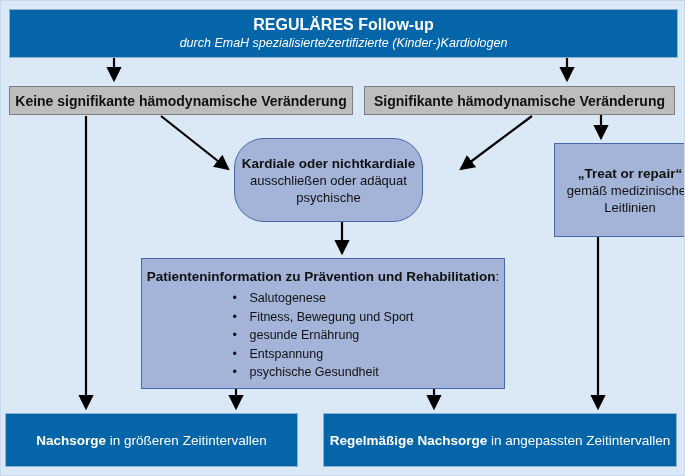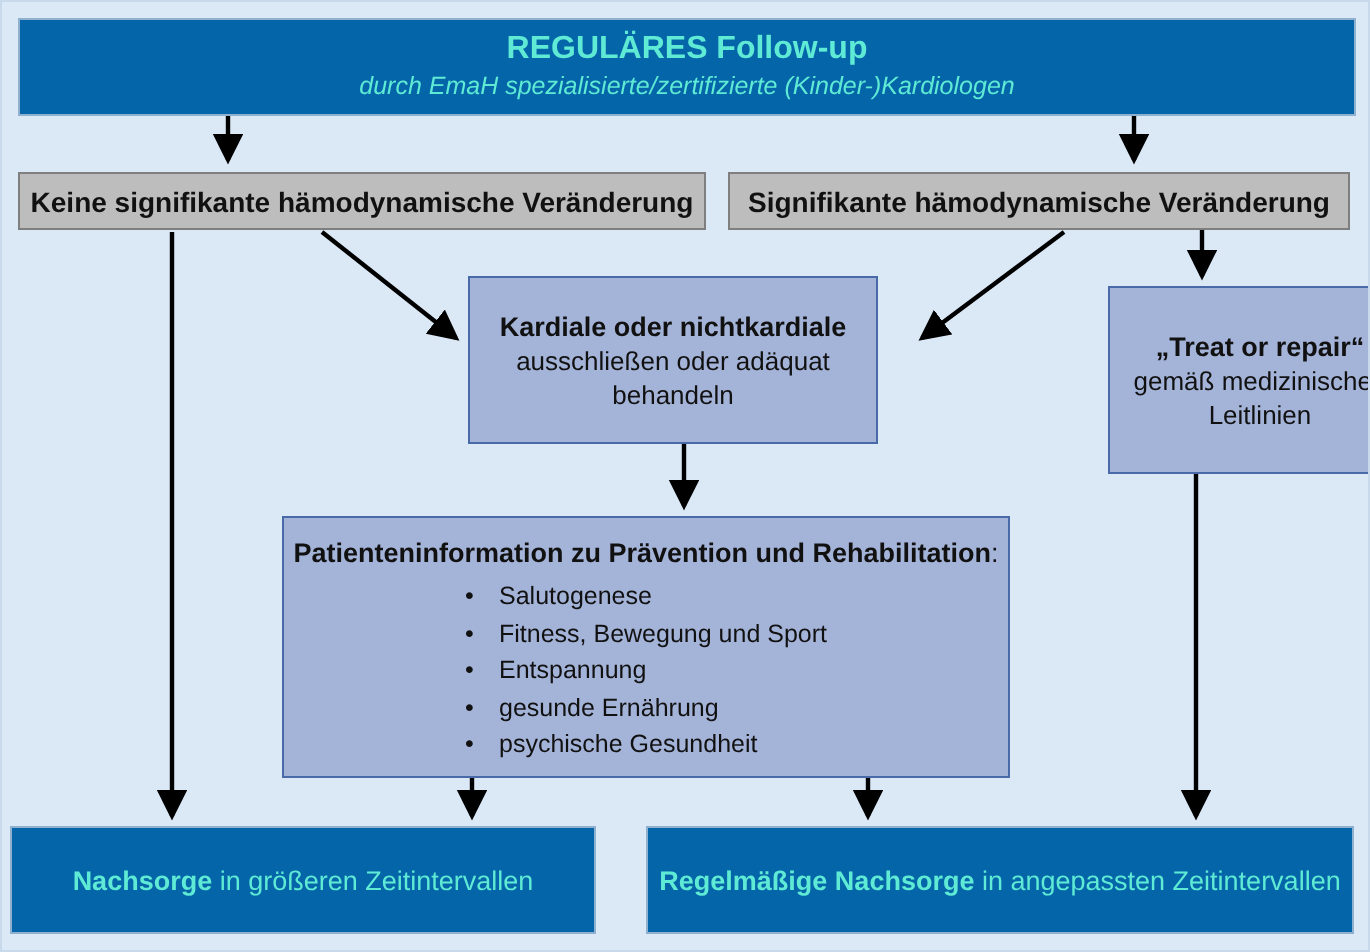--- a/index.html
+++ b/index.html
@@ -7,33 +7,33 @@
     position:relative;
     width:685px;height:476px;
     background:#dbe8f6;
     border:1px solid #c9d9ec;
     box-sizing:border-box;
     font-family:"Liberation Sans", sans-serif;
     color:#111;
     overflow:hidden;
   }
   .box{position:absolute;box-sizing:border-box;display:flex;flex-direction:column;justify-content:center;align-items:center;text-align:center;}
-  .blue{background:#0465a9;color:#5eead4;border:1px solid #8fb0cf;}
+  .blue{background:#0465a9;color:#ffffff;border:1px solid #8fb0cf;}
   .gray{background:#bdbdbd;border:1.5px solid #7f7f7f;font-weight:bold;font-size:14px;justify-content:center;}
   .peri{background:#a4b3d8;border:1.5px solid #4a69a8;}
   .bold{font-weight:bold;}
 
   .header-box{left:8px;top:8px;width:669px;height:49px;}
   .header-title{font-size:16px;font-weight:bold;line-height:20px;}
   .header-sub{font-size:12.5px;line-height:17px;font-style:italic;}
 
   .branch-left{left:8px;top:85px;width:344px;height:29px;}
   .branch-right{left:363px;top:85px;width:311px;height:29px;}
 
-  .comorb-box{left:233px;top:137px;width:205px;height:84px;font-size:13px;line-height:17px;}
+  .comorb-box{left:233px;top:137px;width:189px;height:84px;font-size:13px;line-height:17px;border-radius:30px;}
   .comorb-box .t{font-size:13.5px;}
 
   .treat-box{left:521px;top:142px;width:152px;height:94px;font-size:13px;line-height:17px;margin-left:32px;}
   .treat-box .t{font-size:13.5px;}
 
   .info-box{left:140px;top:257px;width:364px;height:131px;justify-content:flex-start;padding-top:9px;}
   .info-title{font-size:13.5px;line-height:17px;}
   .bullets{display:inline-block;text-align:left;margin:4px auto 0 auto;padding:0;list-style:none;font-size:12.5px;line-height:18.5px;}
   .bullets li{margin:0;padding:0;}
   .bullets .dot{display:inline-block;width:17px;text-align:left;}
@@ -76,36 +76,36 @@
     <span>Keine signifikante hämodynamische Veränderung</span>
   </div>
 
   <div class="box gray branch-right">
     <span>Signifikante hämodynamische Veränderung</span>
   </div>
 
   <div class="box peri comorb-box">
     <div class="bold t">Kardiale oder nichtkardiale</div>
     <div>ausschließen oder adäquat</div>
-    <div>behandeln</div>
+    <div>psychische</div>
   </div>
 
   <div class="box peri treat-box">
     <div class="bold t">„Treat or repair“</div>
     <div>gemäß medizinischen</div>
     <div>Leitlinien</div>
   </div>
 
   <div class="box peri info-box">
     <div class="info-title"><span class="bold">Patienteninformation zu Prävention und Rehabilitation</span><span>:</span></div>
     <ul class="bullets">
       <li><span class="dot">•</span><span>Salutogenese</span></li>
       <li><span class="dot">•</span><span>Fitness, Bewegung und Sport</span></li>
+      <li><span class="dot">•</span><span>gesunde Ernährung</span></li>
       <li><span class="dot">•</span><span>Entspannung</span></li>
-      <li><span class="dot">•</span><span>gesunde Ernährung</span></li>
       <li><span class="dot">•</span><span>psychische Gesundheit</span></li>
     </ul>
   </div>
 
   <div class="box blue outcome-left">
     <div><span class="bold">Nachsorge</span><span> in größeren Zeitintervallen</span></div>
   </div>
 
   <div class="box blue outcome-right">
     <div><span class="bold">Regelmäßige Nachsorge</span><span> in angepassten Zeitintervallen</span></div>

